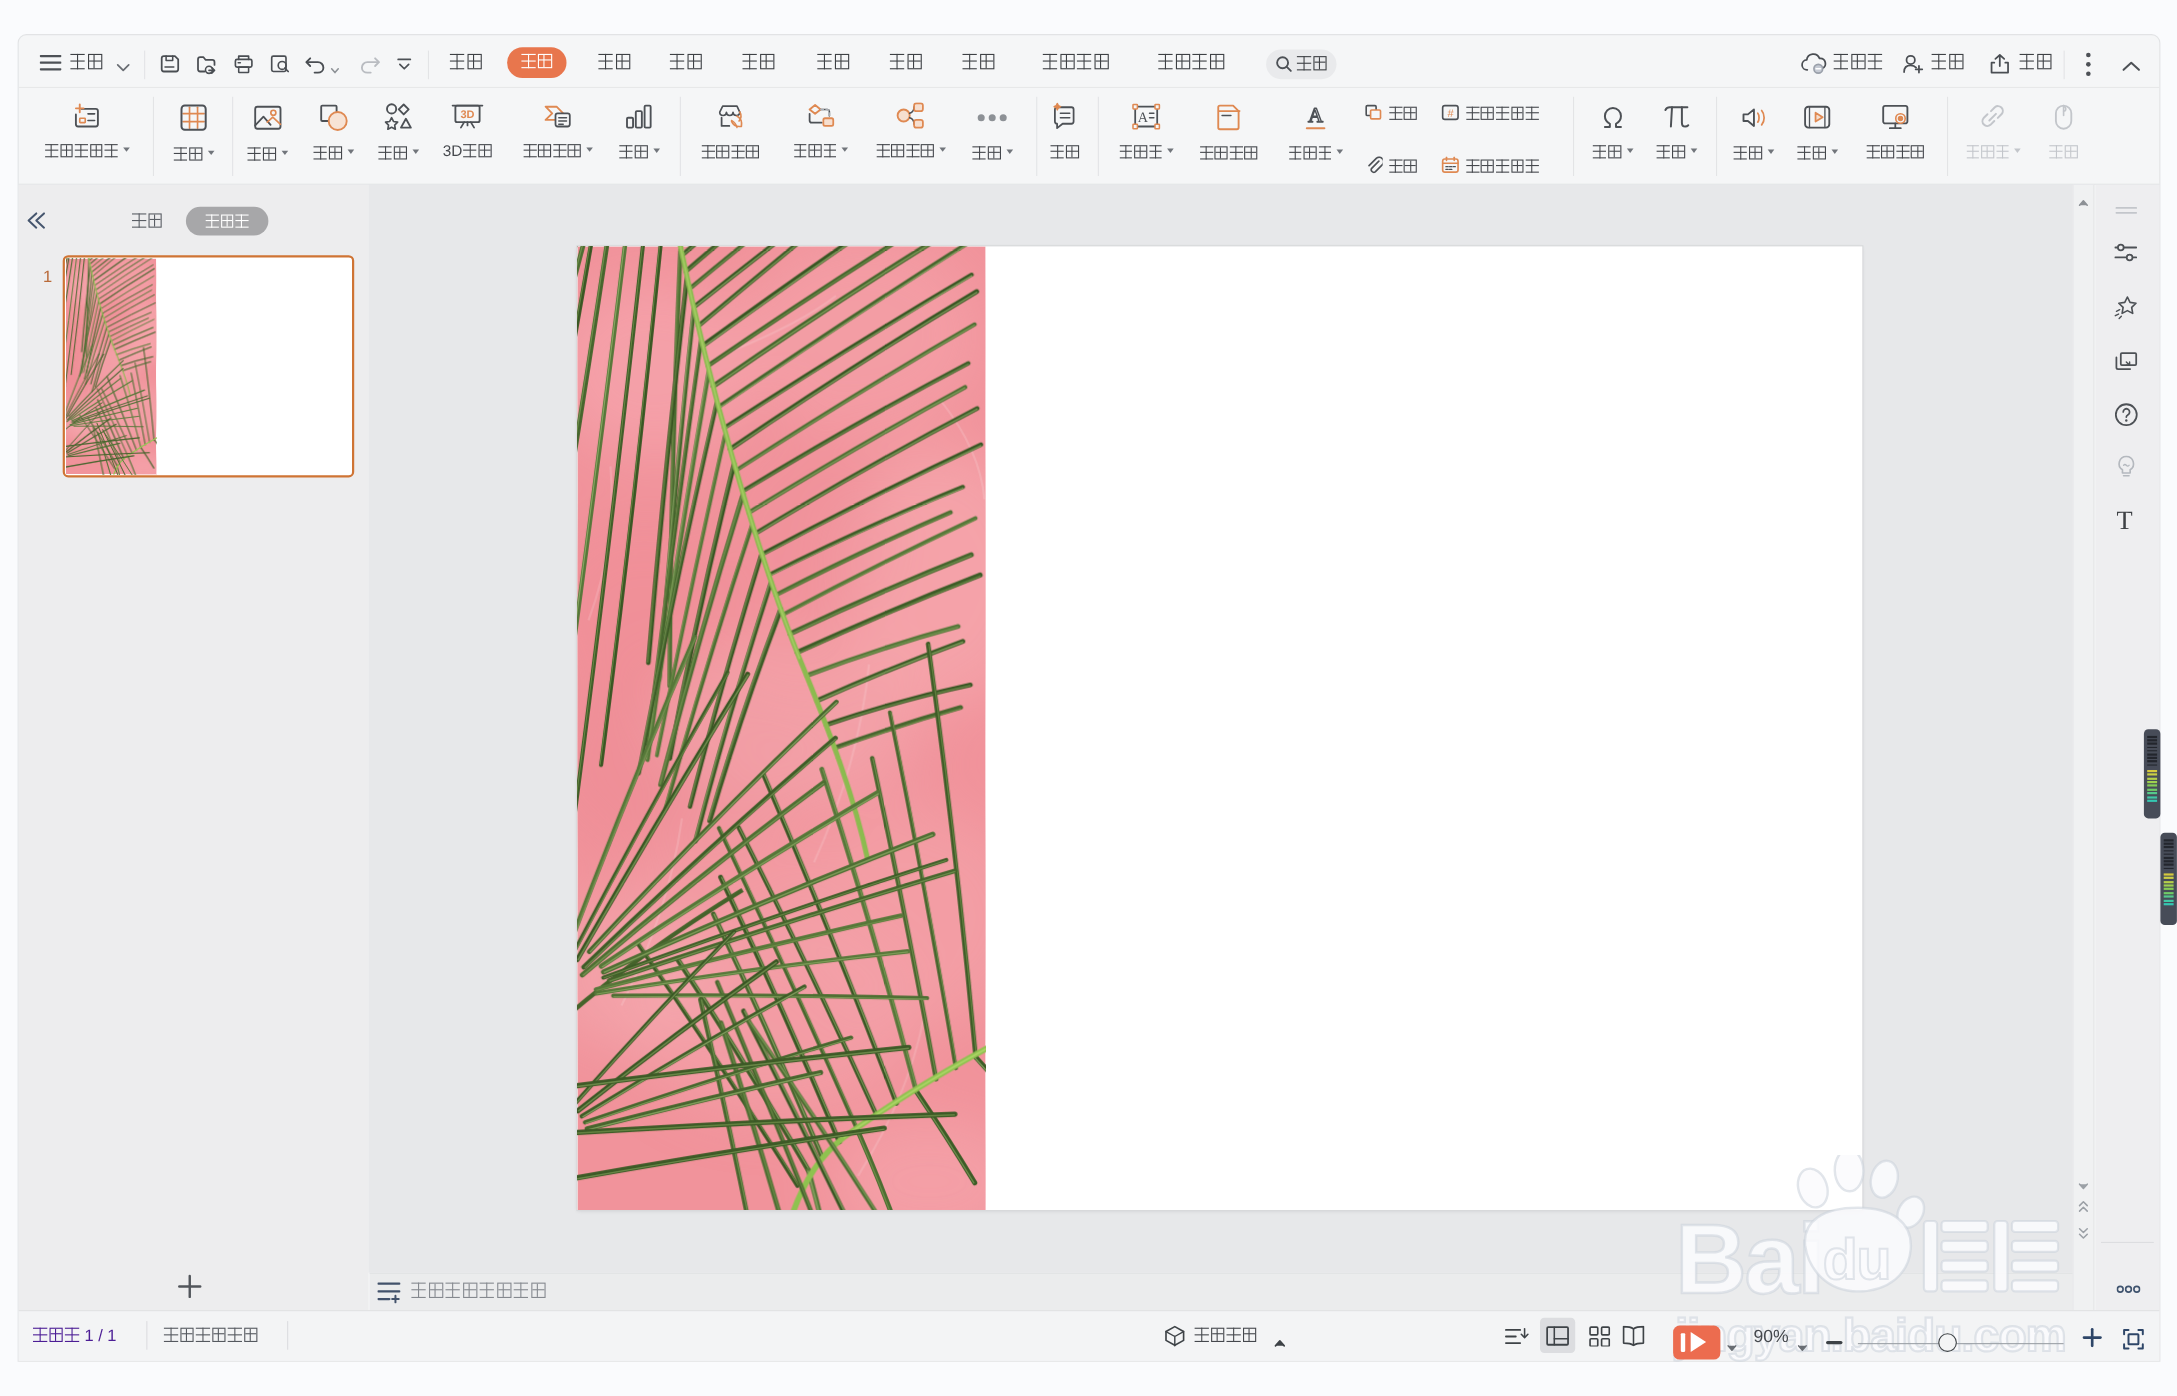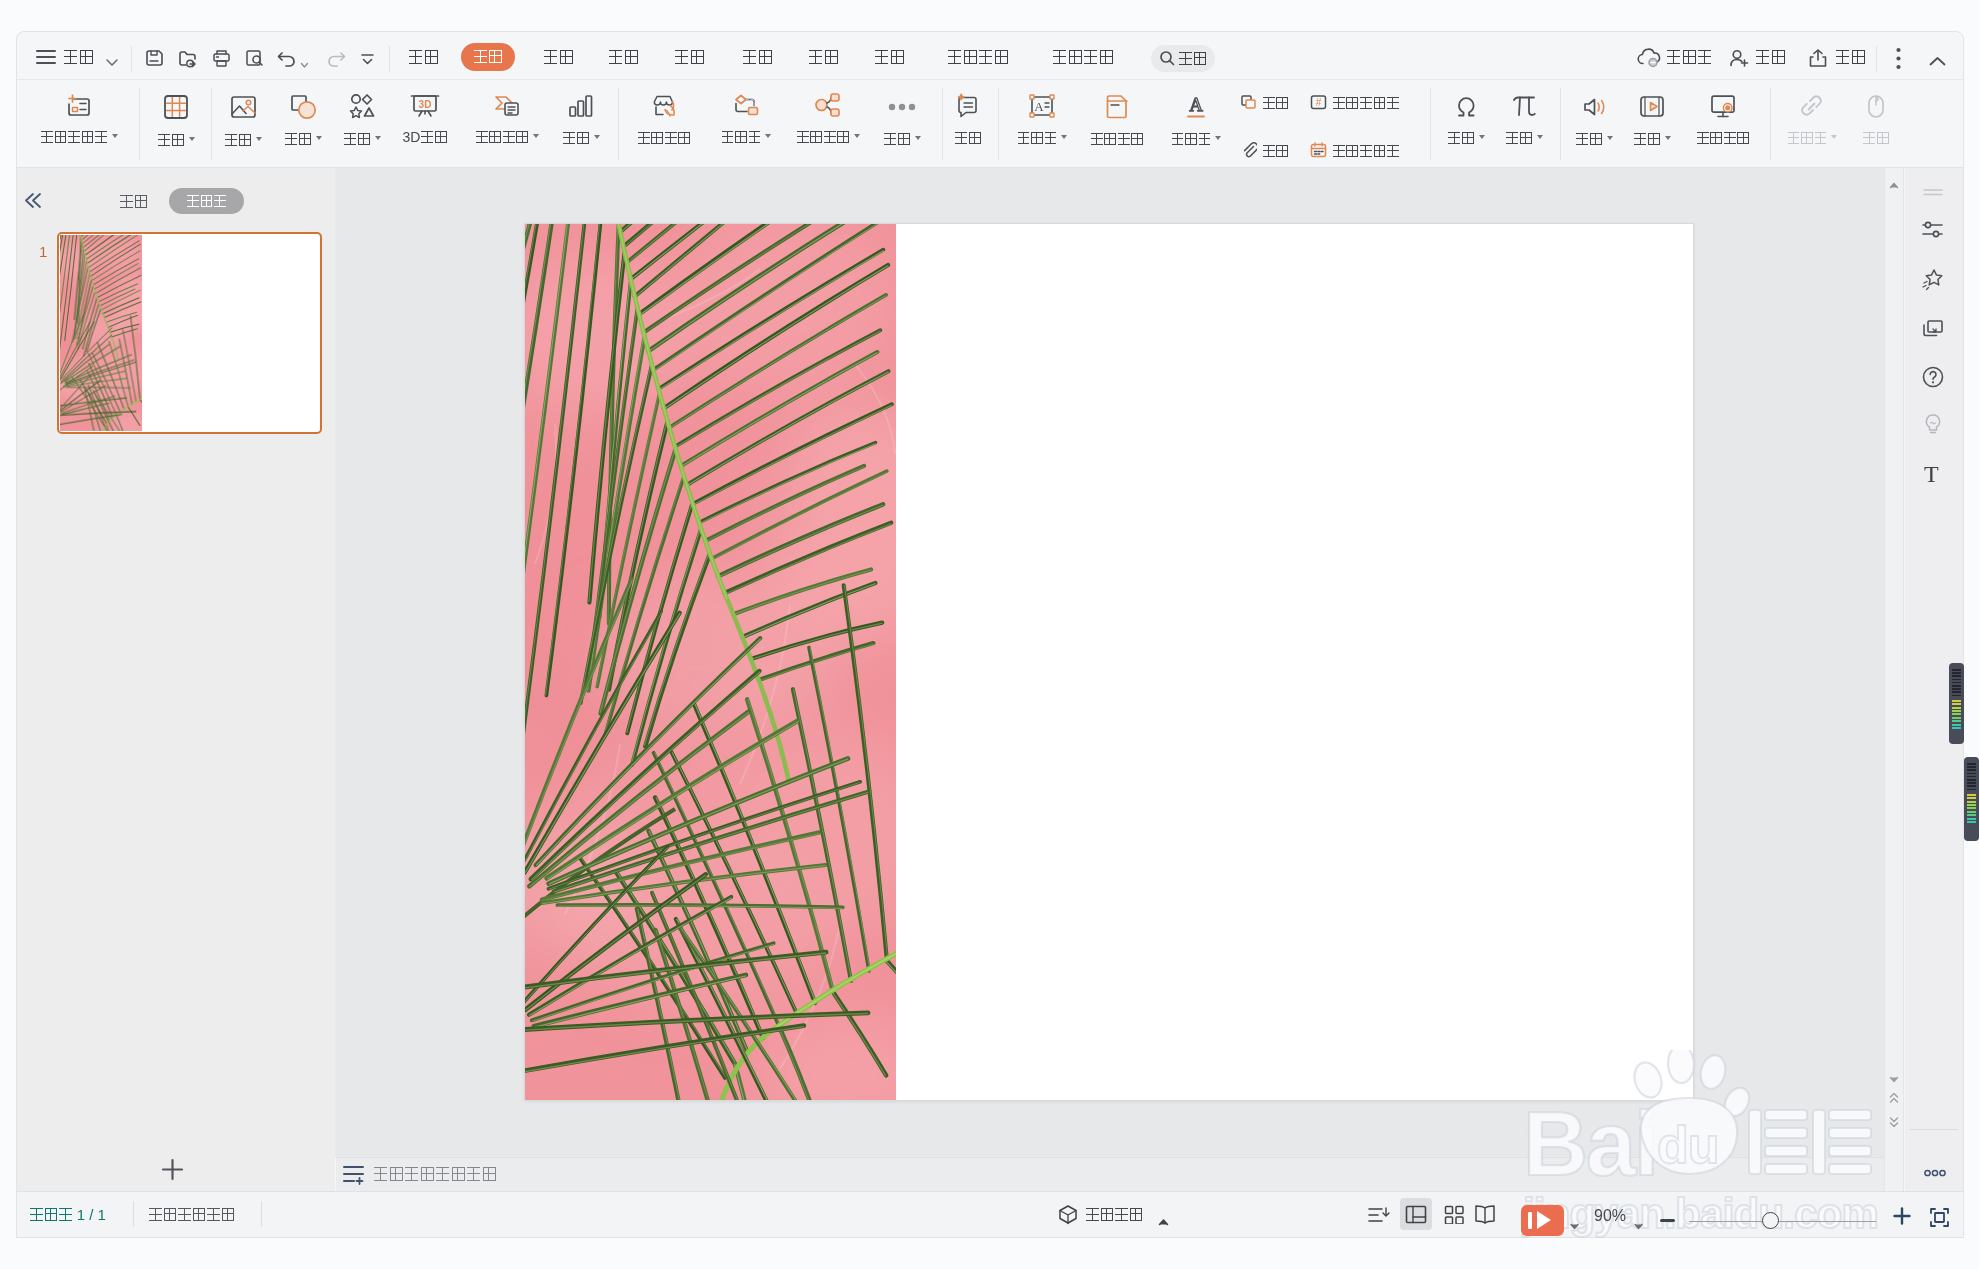--- a/index.html
+++ b/index.html
@@ -810,21 +810,21 @@
       </svg></div>
     <div class="abs" style="left:336px;top:1157px;width:1548px;height:34px;background:#ebeced;border-top:1px solid #e0e1e3"></div>
     <div class="abs" style="left:343px;top:1164px"><svg width="22" height="21" viewBox="0 0 22 21" fill="none" stroke-linecap="round" stroke-linejoin="round">
         <line x1="1" y1="3" x2="20" y2="3" stroke="#42526b" stroke-width="2"></line>
         <line x1="1" y1="10" x2="20" y2="10" stroke="#42526b" stroke-width="2"></line>
         <line x1="1" y1="17" x2="11" y2="17" stroke="#42526b" stroke-width="2"></line>
         <path d="M16.5,14 v6 m-3,-3 h6" fill="none" stroke="#42526b" stroke-width="1.8"></path>
       </svg></div>
     <div class="abs" style="left:373px;top:1166px;font-size:16px;color:#85898f"><i class="z"></i><i class="y"></i><i class="z"></i><i class="y"></i><i class="z"></i><i class="y"></i><i class="z"></i><i class="y"></i></div>
     <div class="abs" style="left:17px;top:1191px;width:1946px;height:46px;background:#f3f4f5;border-top:1px solid #e0e1e3"></div>
-    <div class="abs" style="left:29px;top:1206px;font-size:15px;color:#0f766e"><i class="z"></i><i class="y"></i><i class="z"></i>&nbsp;1 / 1</div>
+    <div class="abs" style="left:29px;top:1206px;font-size:15px;color:#4c1d95"><i class="z"></i><i class="y"></i><i class="z"></i>&nbsp;1 / 1</div>
     <div class="vsep" style="left:133px;top:1201px;height:26px;background:#dcdde0"></div>
     <div class="abs" style="left:148px;top:1206px;font-size:15px;color:#55595f"><i class="z"></i><i class="y"></i><i class="z"></i><i class="y"></i><i class="z"></i><i class="y"></i></div>
     <div class="vsep" style="left:261px;top:1201px;height:26px;background:#dcdde0"></div>
     <div class="abs" style="left:1513px;top:1050px;width:390px;height:195px"><svg width="390" height="195" viewBox="0 0 390 195">
         <text x="10" y="125" font-family="Liberation Sans" font-weight="bold" font-size="90" fill="rgba(250,251,253,.88)" stroke="rgba(203,209,219,.55)" stroke-width="2.2" letter-spacing="-2">Bai</text>
         <ellipse cx="135" cy="30" rx="13" ry="18" transform="rotate(-18 135 30)" fill="rgba(250,251,253,.88)" stroke="rgba(203,209,219,.55)" stroke-width="2.2"></ellipse>
         <ellipse cx="168" cy="14" rx="13" ry="19" transform="rotate(-2 168 14)" fill="rgba(250,251,253,.88)" stroke="rgba(203,209,219,.55)" stroke-width="2.2"></ellipse>
         <ellipse cx="200" cy="22" rx="12" ry="17" transform="rotate(14 200 22)" fill="rgba(250,251,253,.88)" stroke="rgba(203,209,219,.55)" stroke-width="2.2"></ellipse>
         <ellipse cx="224" cy="52" rx="11" ry="15" transform="rotate(30 224 52)" fill="rgba(250,251,253,.88)" stroke="rgba(203,209,219,.55)" stroke-width="2.2"></ellipse>
         <path d="M128,82 C126,60 144,48 176,48 C208,48 226,62 224,86 C222,108 204,124 176,124 C148,124 131,104 128,82 Z" fill="rgba(250,251,253,.88)" stroke="rgba(203,209,219,.55)" stroke-width="2.2"></path>

